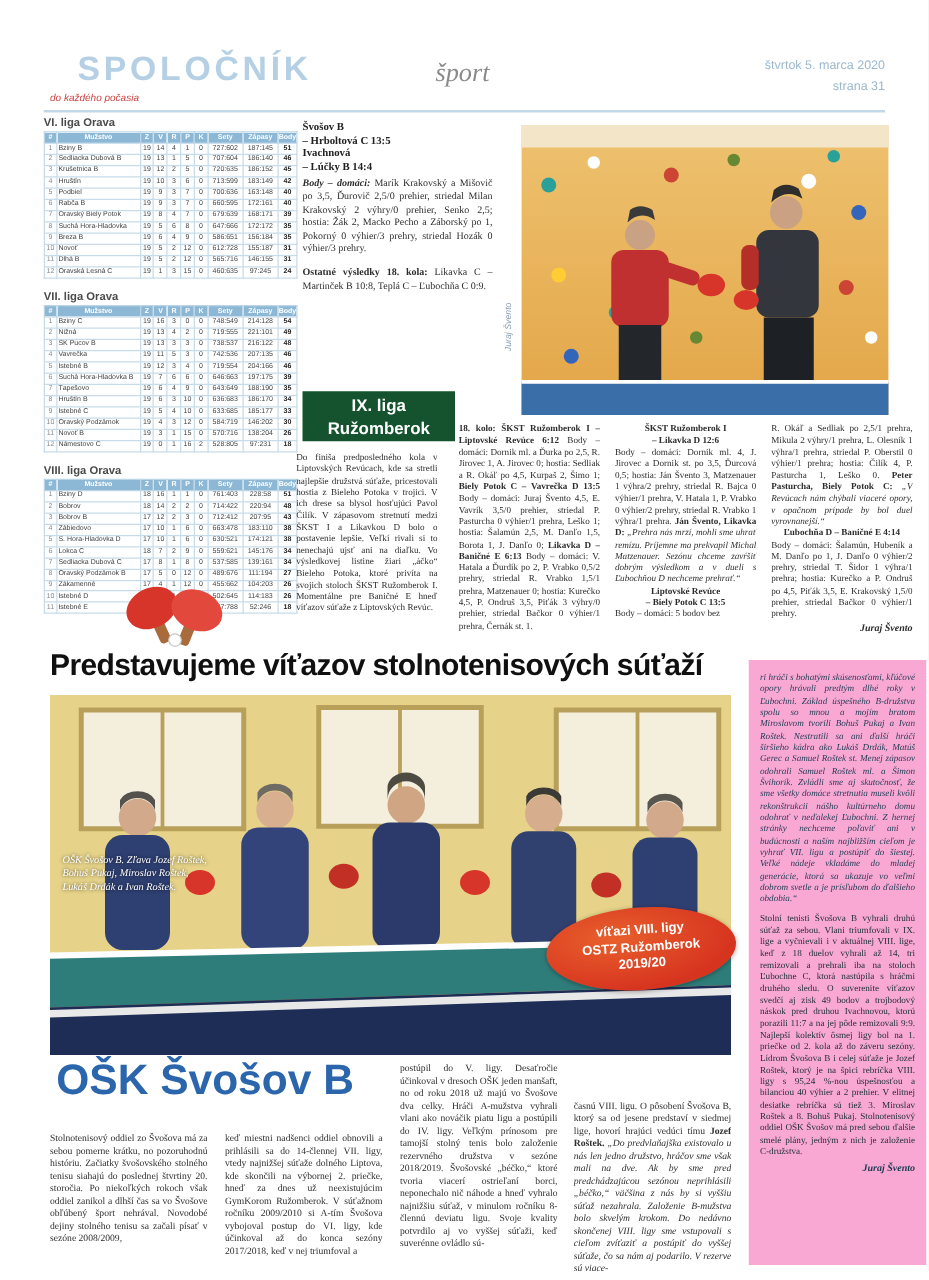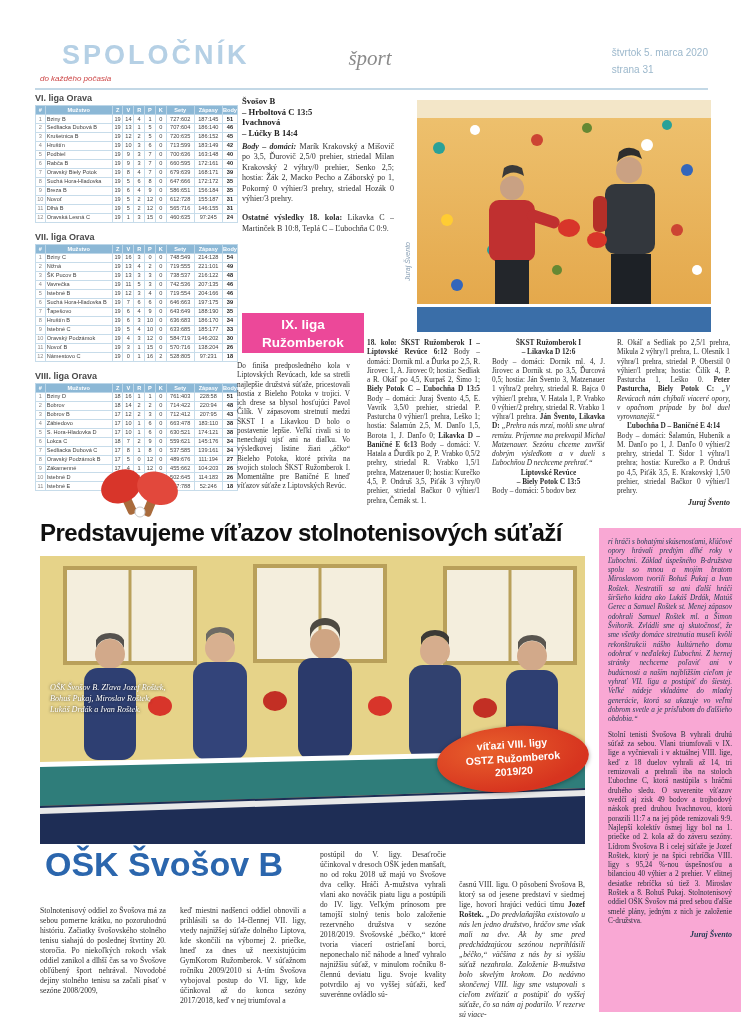--- a/index.html
+++ b/index.html
@@ -4,21 +4,21 @@
 <style>
   html,body{margin:0;padding:0;background:#e9e9e9;}
   #page{position:relative;width:743px;height:1024px;background:#fff;overflow:hidden;
         font-family:"Liberation Sans",sans-serif;color:#2e2e2e;}
   
   .masthead{position:absolute;left:62px;top:40px;font-size:27px;font-weight:bold;
             letter-spacing:3px;color:#b5d0e5;}
   .tagline{position:absolute;left:40px;top:74px;font-size:8px;font-style:italic;color:#cc4444;}
   .section-name{position:absolute;left:300px;top:46px;width:140px;text-align:center;
             font-family:Liberation Serif, serif;font-style:italic;font-size:21px;color:#8a8a8a;}
-  .issue{position:absolute;right:35px;top:44px;font-size:10px;
+  .issue{position:absolute;right:35px;top:44px;text-align:right;font-size:10px;
          color:#9cb8cc;line-height:1.7;}
   .header-rule{position:absolute;left:35px;right:35px;top:88px;border-top:2px solid #c3d8e6;}
   
   .standings{position:absolute;left:35px;top:93px;width:203px;}
   .st-title{font-size:9px;font-weight:bold;color:#4a4a4a;margin:0 0 2px 0;}
   table.st{width:203px;border-collapse:collapse;table-layout:fixed;margin-bottom:9px;}
   table.st th{background:#8cb8d6;color:#fff;font-size:5.6px;font-weight:bold;
               border:1px solid #bcd6e8;padding:1px 0;overflow:hidden;white-space:nowrap;}
   table.st td{font-size:5.6px;line-height:1.25;border:1px solid #c7dcea;padding:0.5px 1px;
               text-align:center;color:#444;overflow:hidden;white-space:nowrap;}
@@ -34,21 +34,21 @@
   .res-head{text-align:left;font-weight:bold;font-size:8.6px;line-height:1.25;
             font-family:"Liberation Serif",serif;color:#222;}
   .res-body{font-family:"Liberation Serif",serif;font-size:8px;line-height:1.3;
             text-align:justify;margin:3px 0 9px 0;}
   .res-body .lead{font-weight:bold;font-style:italic;}
   
   .photo-top{position:absolute;left:417px;top:100px;width:294px;height:232px;overflow:hidden;}
   .vcredit{position:absolute;left:404px;top:242px;writing-mode:vertical-rl;
            transform:rotate(180deg);font-size:7px;font-style:italic;color:#8aa0b5;}
   
-  .ix-badge{position:absolute;left:242px;top:313px;width:122px;height:40px;background:#ec4899;
+  .ix-badge{position:absolute;left:242px;top:313px;width:122px;height:40px;background:#14532d;
             color:#fff;font-weight:bold;font-size:13.5px;line-height:1.35;text-align:center;
             padding-top:3px;box-sizing:border-box;}
   .ix-col{position:absolute;width:113px;font-family:"Liberation Serif",serif;font-size:7.3px;
           line-height:1.27;text-align:justify;overflow:hidden;}
   .ix-col b{font-weight:bold;}
   .ix-col .ctr{display:block;text-align:center;font-weight:bold;}
   .ix-col .q{font-style:italic;margin-top:17px;}
   .ix-author{position:absolute;left:617px;top:498px;width:113px;text-align:right;
              font-family:"Liberation Serif",serif;font-size:8px;font-style:italic;font-weight:bold;}
   
@@ -686,21 +686,21 @@
 
   <div class="ix-badge">
     <div>IX. liga</div>
     <div>Ružomberok</div>
   </div>
   <div class="ix-col" style="left:225px;top:361px;height:156px;margin-left:12px;">
     <span>Do finiša predposledného kola v Liptovských Revúcach, kde sa stretli najlepšie družstvá súťaže, pricestovali hostia z Bieleho Potoka v trojici. V ich drese sa blysol hosťujúci Pavol Čilík. V zápasovom stretnutí medzi ŠKST I a Likavkou D bolo o postavenie lepšie. Veľkí rivali si to nenechajú ujsť ani na diaľku. Vo výsledkovej listine žiari „áčko“ Bieleho Potoka, ktoré privíta na svojich stoloch ŠKST Ružomberok I. Momentálne pre Baničné E hneď víťazov súťaže z Liptovských Revúc.</span>
   </div>
   <div class="ix-col" style="left:367px;top:338px;height:179px;">
     <b>18. kolo: ŠKST Ružomberok I – Liptovské Revúce 6:12</b> <span>Body – domáci: Dornik ml. a Ďurka po 2,5, R. Jirovec 1, A. Jirovec 0; hostia: Sedliak a R. Okáľ po 4,5, Kurpaš 2, Šimo 1;</span>
-    <b>Biely Potok C – Ľubochňa D 13:5</b> <span>Body – domáci: Juraj Švento 4,5, E. Vavrík 3,5/0 prehier, striedal P. Pasturcha 0 výhier/1 prehra, Leško 1; hostia: Šalamún 2,5, M. Danľo 1,5, Borota 1, J. Danľo 0;</span>
+    <b>Biely Potok C – Vavrečka D 13:5</b> <span>Body – domáci: Juraj Švento 4,5, E. Vavrík 3,5/0 prehier, striedal P. Pasturcha 0 výhier/1 prehra, Leško 1; hostia: Šalamún 2,5, M. Danľo 1,5, Borota 1, J. Danľo 0;</span>
     <b>Likavka D – Baničné E 6:13</b> <span>Body – domáci: V. Hatala a Ďurdík po 2, P. Vrabko 0,5/2 prehry, striedal R. Vrabko 1,5/1 prehra, Matzenauer 0; hostia: Kurečko 4,5, P. Ondruš 3,5, Piťák 3 výhry/0 prehier, striedal Bačkor 0 výhier/1 prehra, Černák st. 1.</span>
   </div>
   <div class="ix-col" style="left:492px;top:338px;height:179px;">
     <span class="ctr">ŠKST Ružomberok I</span>
     <span class="ctr">– Likavka D 12:6</span>
     <span>Body – domáci: Dornik ml. 4, J. Jirovec a Dornik st. po 3,5, Ďurcová 0,5; hostia: Ján Švento 3, Matzenauer 1 výhra/2 prehry, striedal R. Bajca 0 výhier/1 prehra, V. Hatala 1, P. Vrabko 0 výhier/2 prehry, striedal R. Vrabko 1 výhra/1 prehra.</span>
     <b>Ján Švento, Likavka D:</b> <span class="q">„Prehra nás mrzí, mohli sme uhrať remízu. Príjemne ma prekvapil Michal Matzenauer. Sezónu chceme zavŕšiť dobrým výsledkom a v dueli s Ľubochňou D nechceme prehrať.“</span>
     <span class="ctr">Liptovské Revúce</span>
     <span class="ctr">– Biely Potok C 13:5</span>
     <span>Body – domáci: 5 bodov bez</span>

